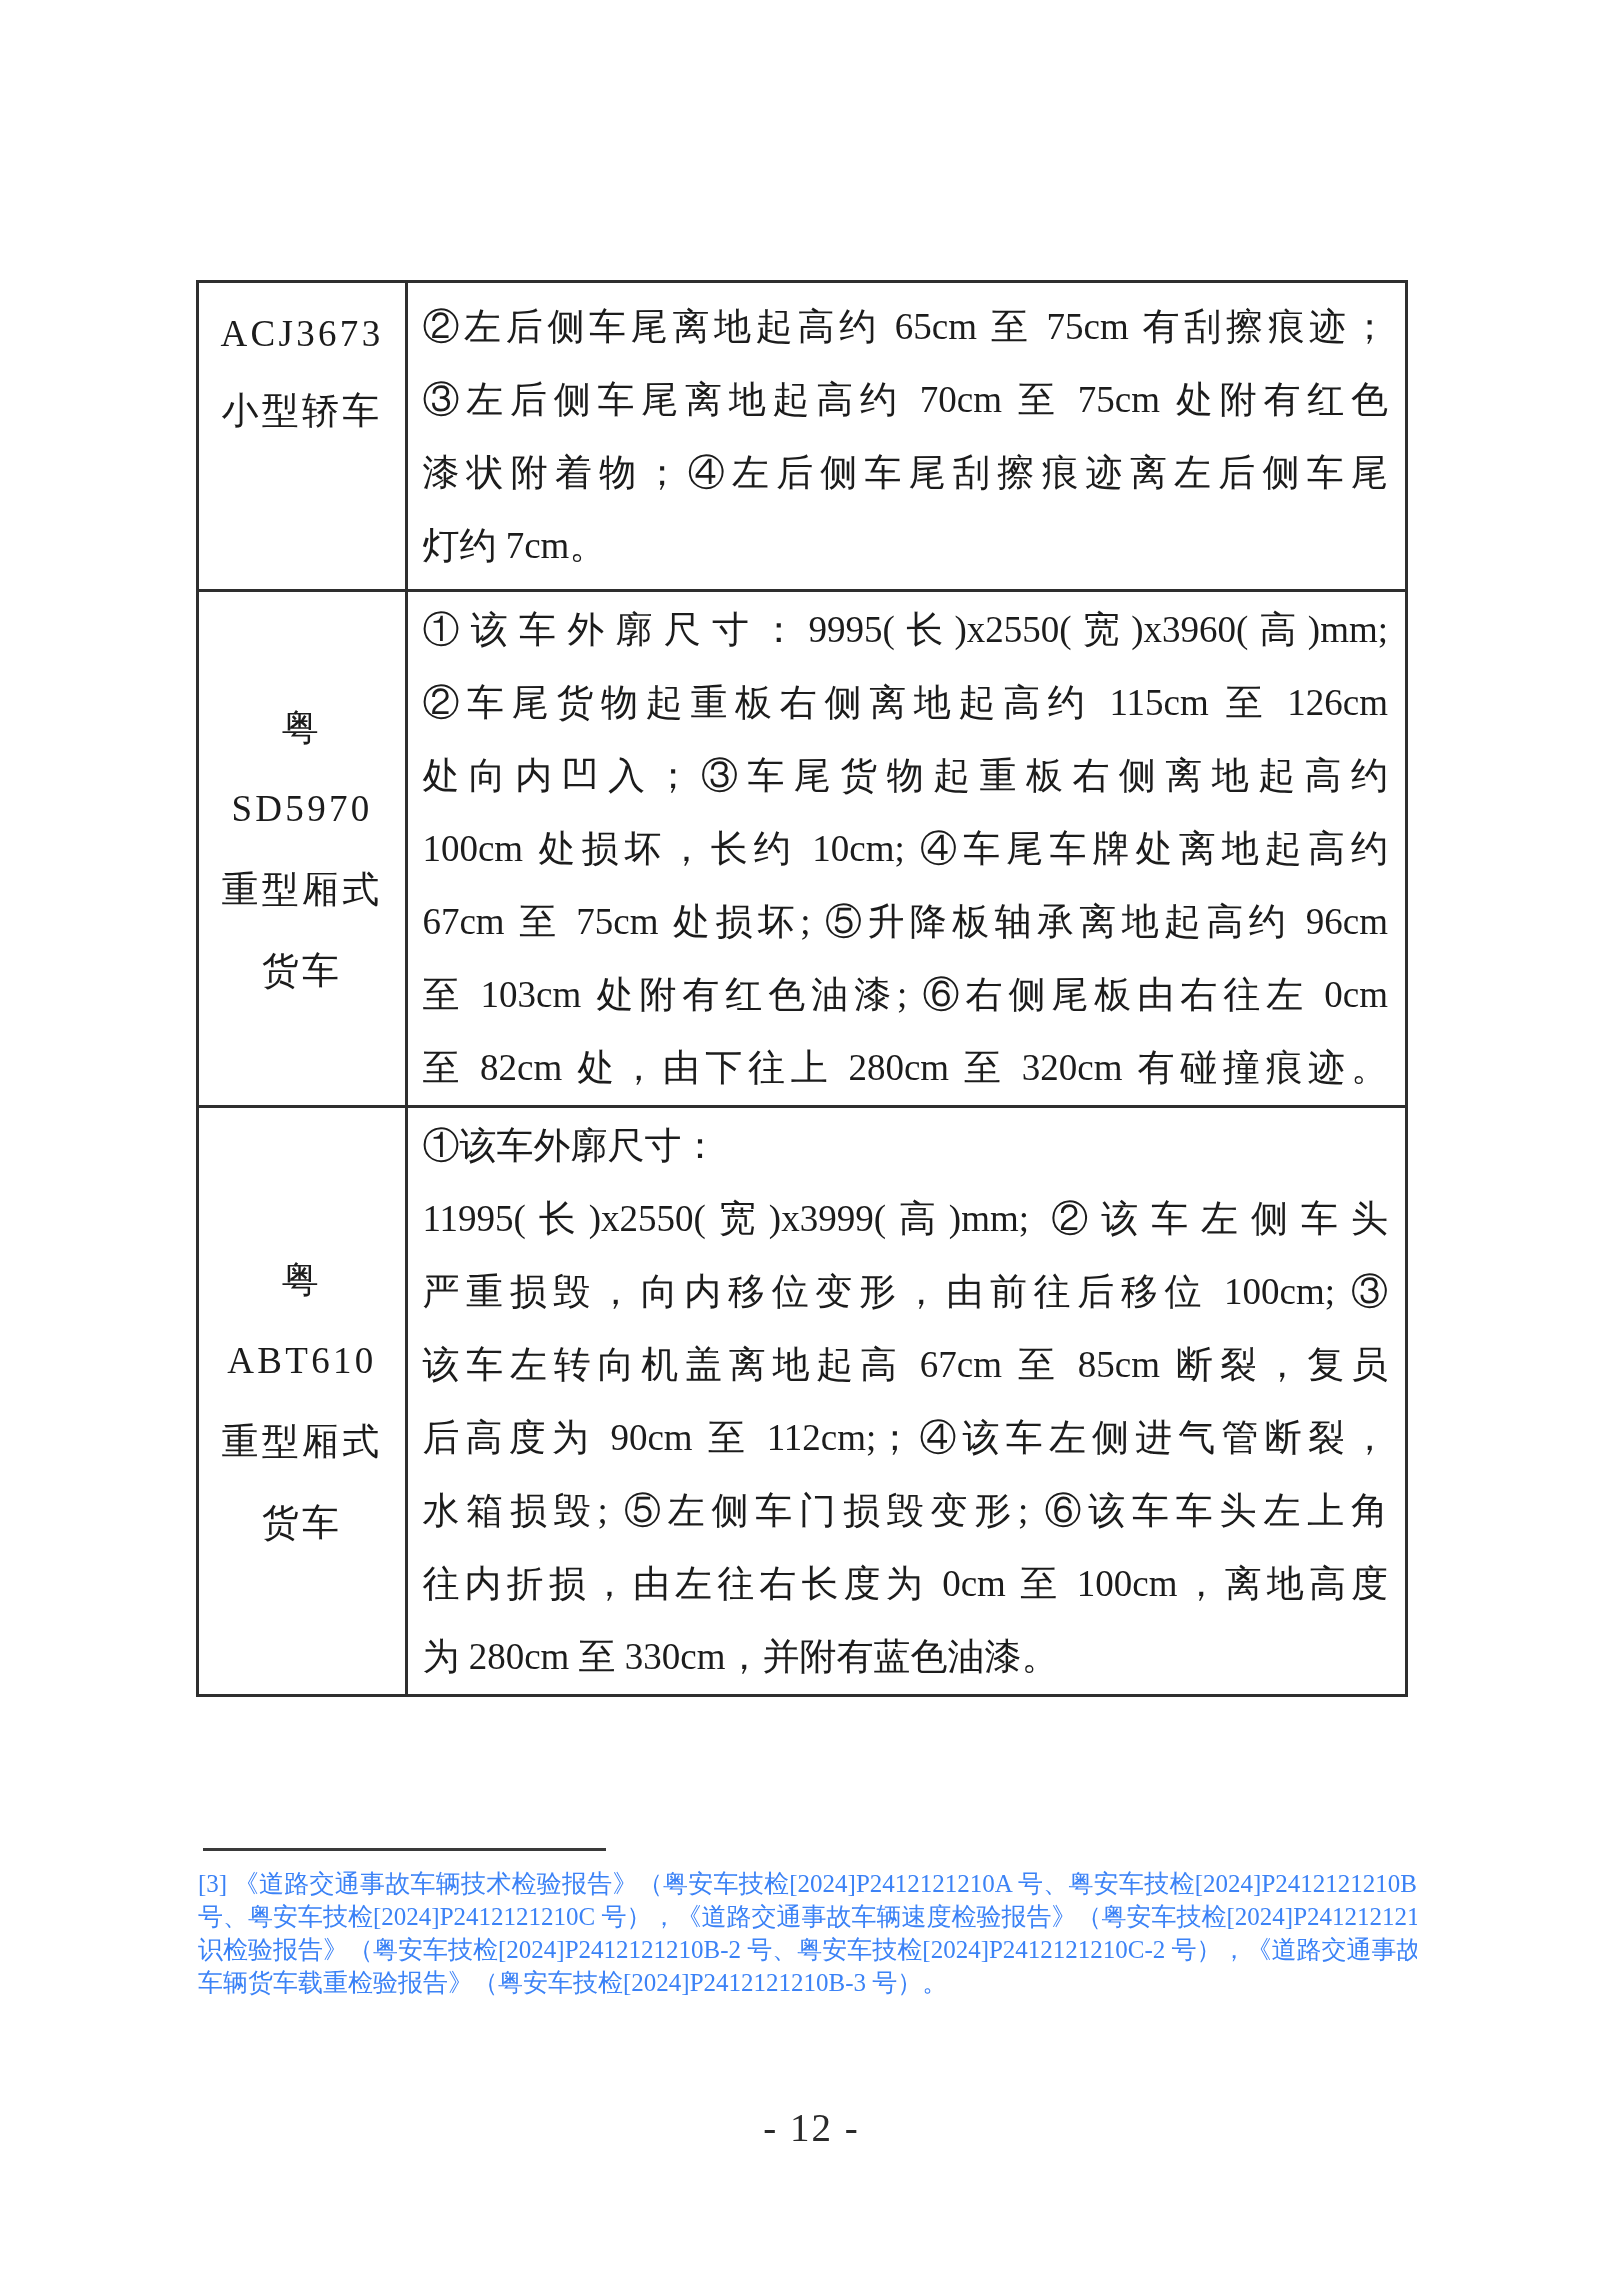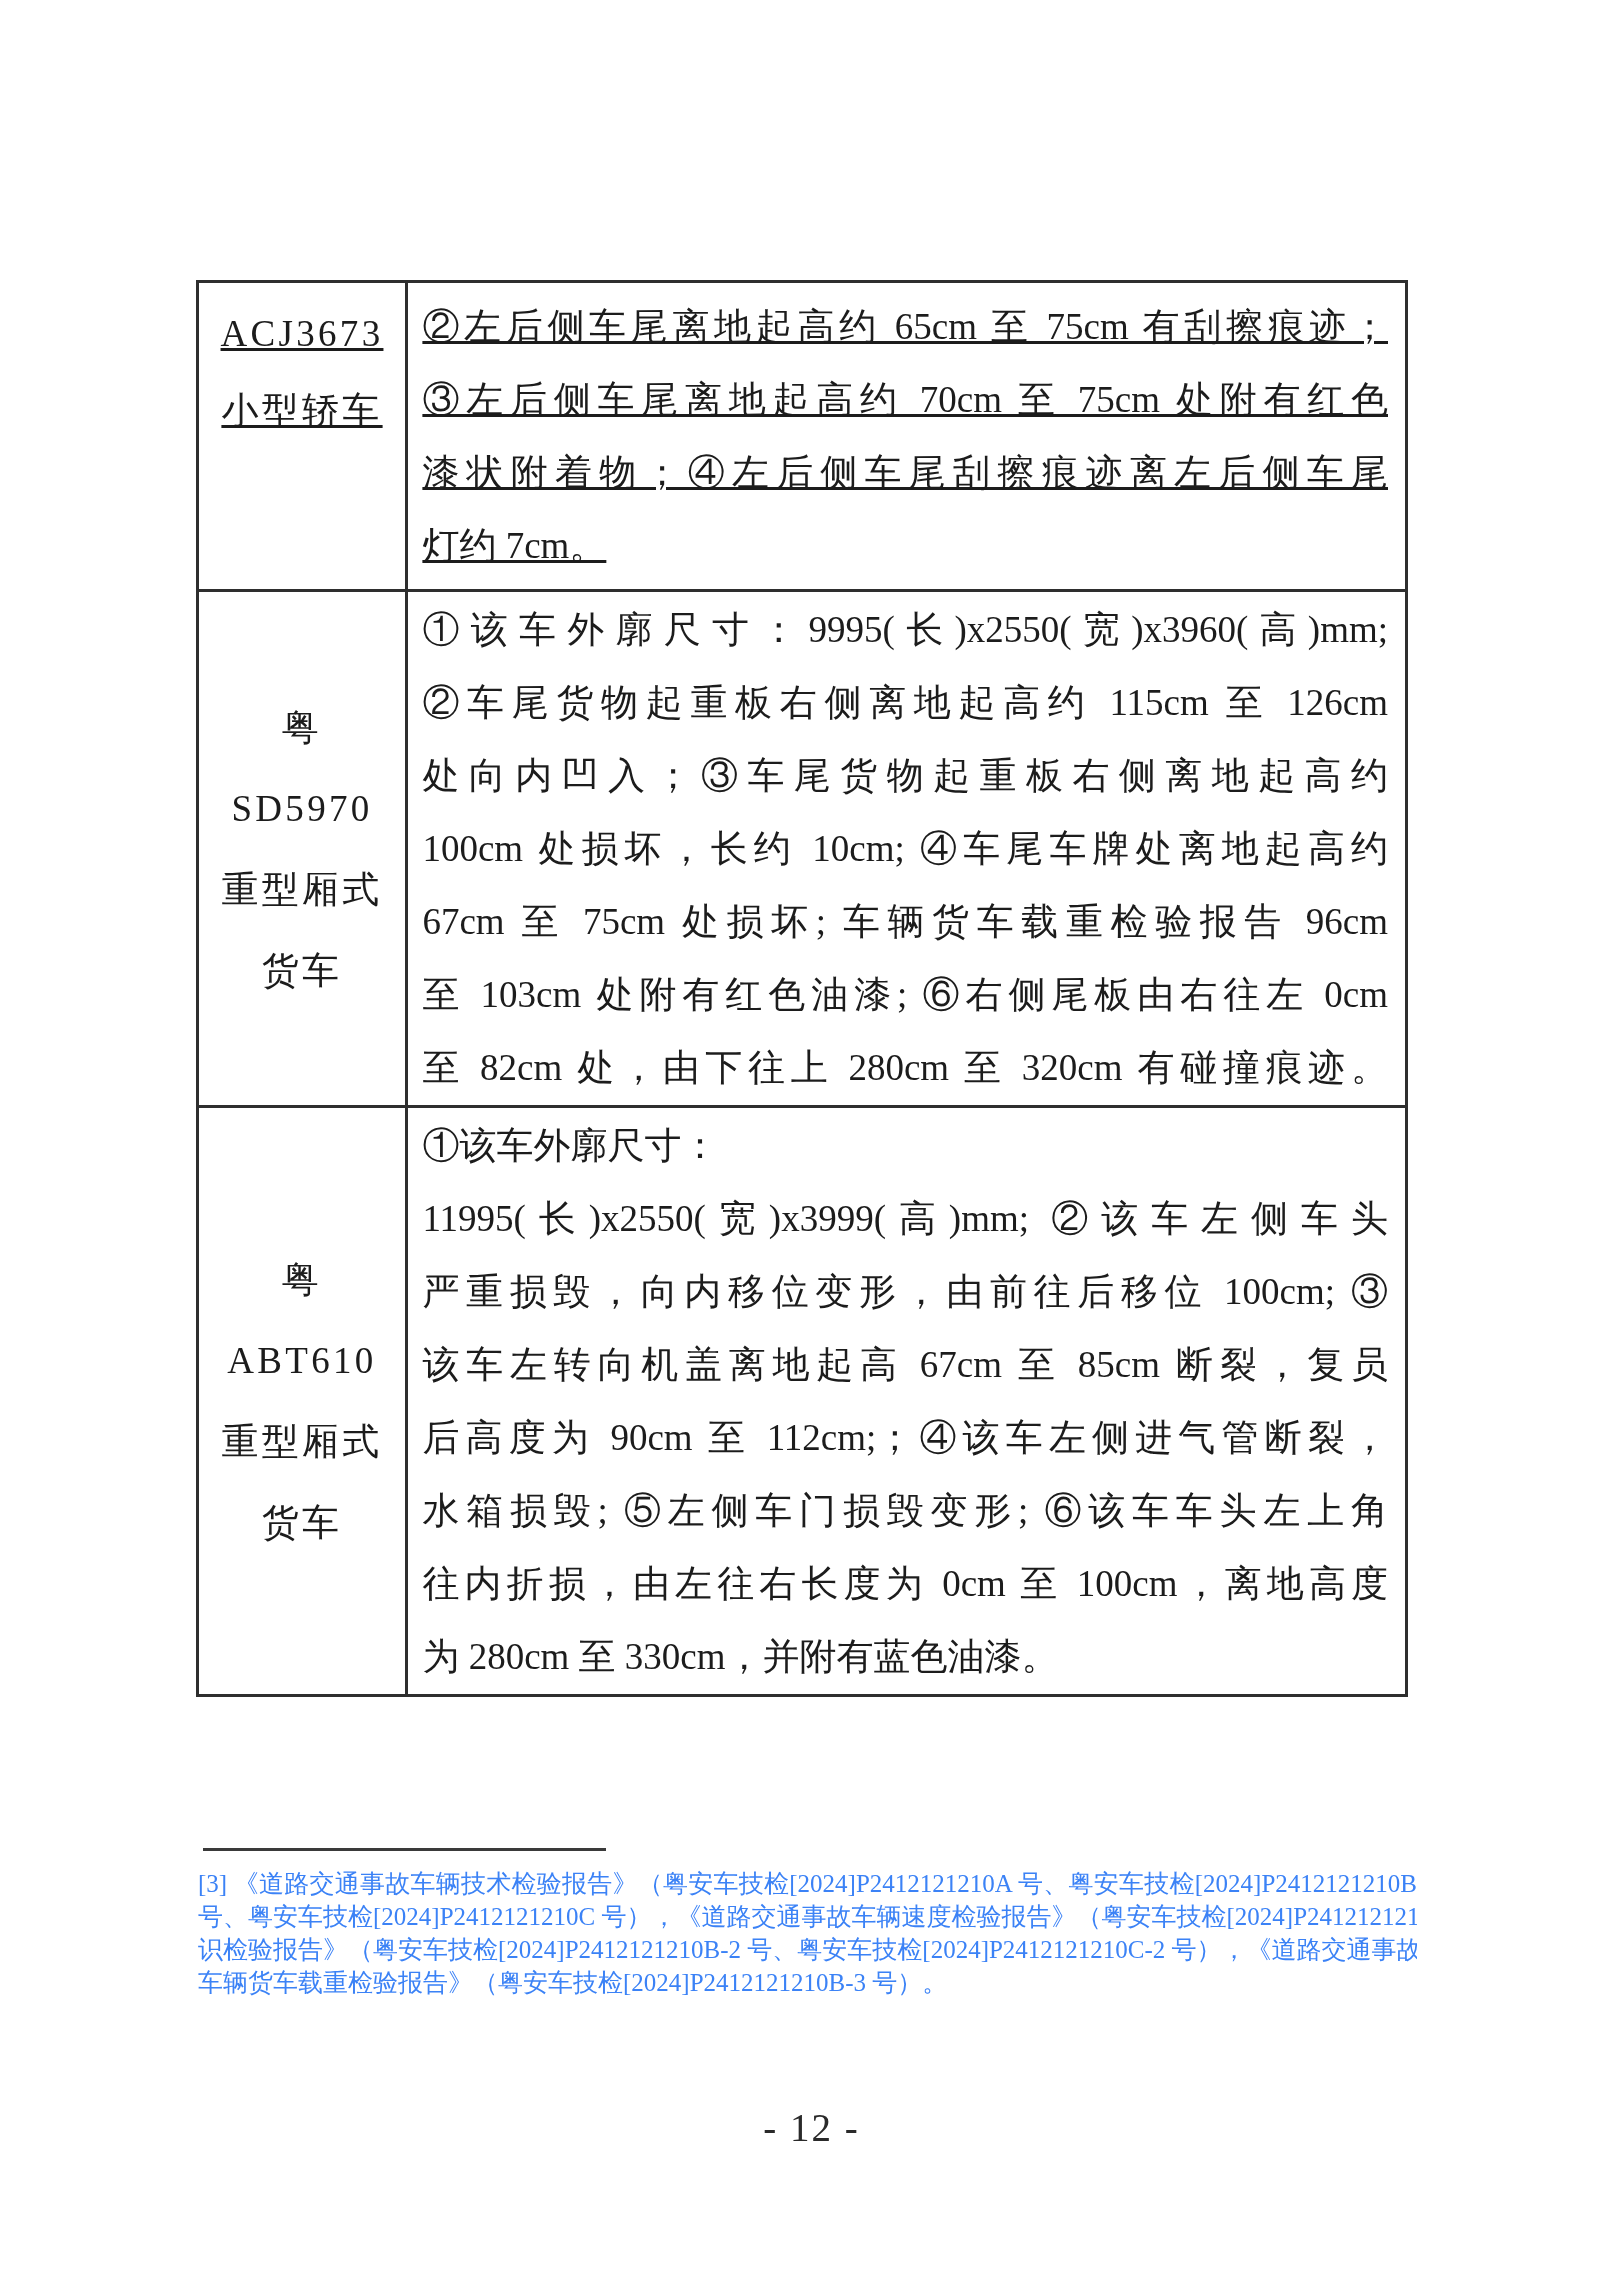--- a/index.html
+++ b/index.html
@@ -22,21 +22,21 @@
     left: 196px;
     top: 280px;
     width: 1212px;
     border-collapse: collapse;
     table-layout: fixed;
   }
   .damage-table td {
     border: 3.3px solid #2e2e2e;
     vertical-align: middle;
   }
-  .damage-table tr.row-1 { height: 309px; text-decoration: underline; }
+  .damage-table tr.row-1 { height: 309px; }
   .damage-table tr.row-2 { height: 516px; }
   .damage-table tr.row-3 { height: 589px; }
 
   .label-cell {
     width: 209px;
     text-align: center;
     font-size: 37px;
     line-height: 81px;
     letter-spacing: 3.3px;
   }
@@ -140,21 +140,21 @@
           <div>粤</div>
           <div>SD5970</div>
           <div>重型厢式</div>
           <div>货车</div>
         </td>
         <td class="desc-cell">
           <div class="tl">①该车外廓尺寸：9995(长)x2550(宽)x3960(高)mm;</div>
           <div class="tl">②车尾货物起重板右侧离地起高约 115cm 至 126cm</div>
           <div class="tl">处向内凹入；③车尾货物起重板右侧离地起高约</div>
           <div class="tl">100cm 处损坏，长约 10cm; ④车尾车牌处离地起高约</div>
-          <div class="tl">67cm 至 75cm 处损坏; 车辆货车载重检验报告 96cm</div>
+          <div class="tl">67cm 至 75cm 处损坏; ⑤升降板轴承离地起高约 96cm</div>
           <div class="tl">至 103cm 处附有红色油漆; ⑥右侧尾板由右往左 0cm</div>
           <div class="tl">至 82cm 处，由下往上 280cm 至 320cm 有碰撞痕迹。</div>
         </td>
       </tr>
 
       <tr class="row-3">
         <td class="label-cell">
           <div>粤</div>
           <div>ABT610</div>
           <div>重型厢式</div>

